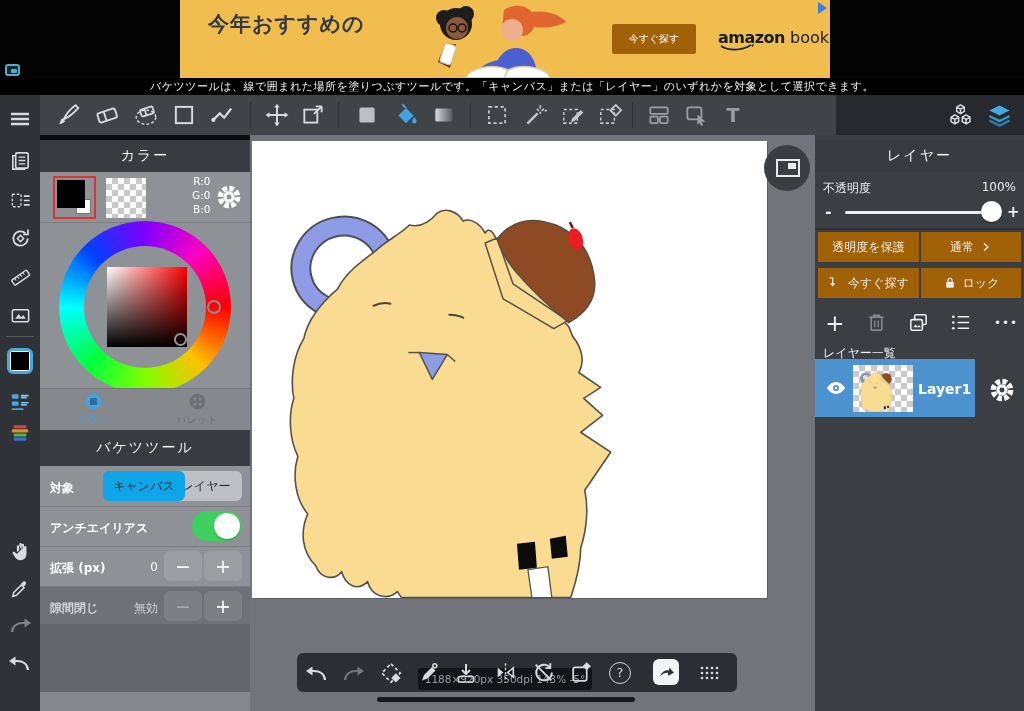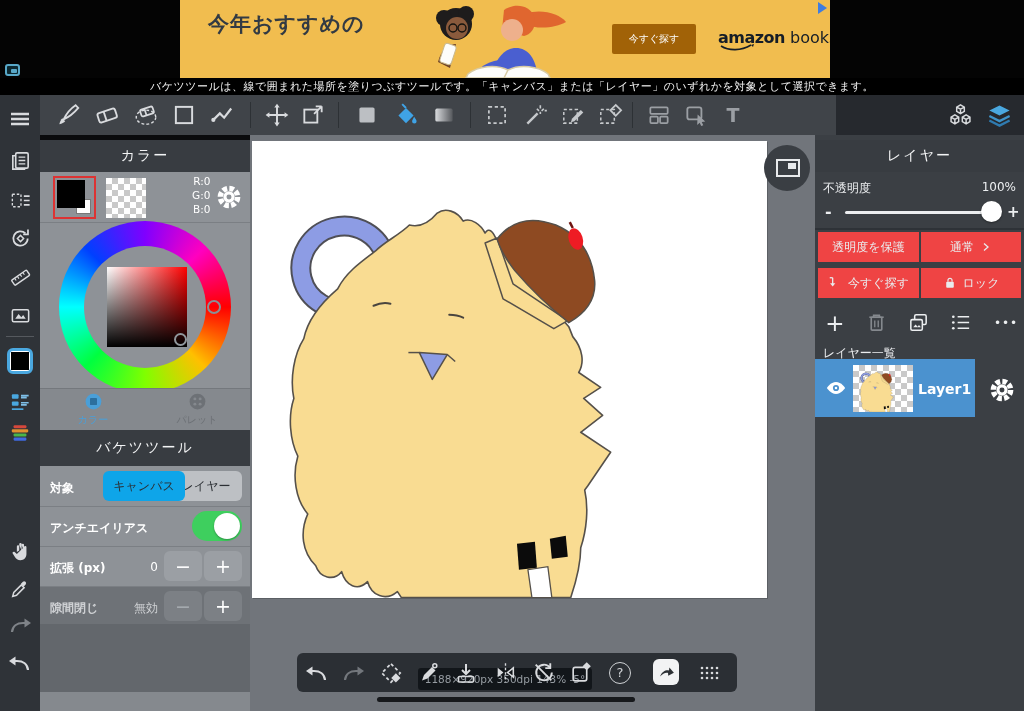--- a/index.html
+++ b/index.html
@@ -77,21 +77,21 @@
   .bottombar { position:absolute; left:47px; top:518px; width:440px; height:39px; background:#2b2f34; border-radius:6px; }
   .bbtn { position:absolute; top:3px; width:32px; height:33px; display:flex; align-items:center; justify-content:center; z-index:3; }
   .btooltip { position:absolute; left:121px; top:15px; width:174px; height:22px; background:rgba(14,17,21,.82);
     border-radius:3px; color:#969ca2; font-size:10.5px; line-height:22px; text-align:center; z-index:2; white-space:nowrap; }
   .homebar { position:absolute; left:127px; top:562px; width:258px; height:5px; border-radius:3px; background:#17191c; }
   .helpc { width:22px; height:22px; border:1.6px solid #cfd2d5; border-radius:50%; color:#cfd2d5; font-size:13px; display:flex; align-items:center; justify-content:center; }
   .snapbtn { position:absolute; left:356px; top:6px; width:26px; height:26px; background:#f2f3f4; border-radius:6px; display:flex; align-items:center; justify-content:center; }
 
   
   .rpanel { left:815px; top:135px; width:209px; height:576px; background:#3b3f44; }
-  .rp-btn { position:absolute; height:30px; background:#ef4444; color:#e9ebed; font-size:12px;
+  .rp-btn { position:absolute; height:30px; background:#a16207; color:#e9ebed; font-size:12px;
     display:flex; align-items:center; justify-content:center; gap:6px; }
   .rp-div { position:absolute; left:0; width:209px; height:2px; background:#2e3237; }
   .slider-track { position:absolute; left:30px; top:76px; width:156px; height:3px; border-radius:2px; background:#eceef0; }
   .slider-knob { position:absolute; left:166px; top:66px; width:21px; height:21px; border-radius:50%; background:#fff; box-shadow:0 1px 2px rgba(0,0,0,.4); }
   .layer-row { position:absolute; left:0; top:224px; width:160px; height:58px; background:#4b92cf; }
   .layer-name { position:absolute; left:103px; top:22px; font-size:14px; font-weight:bold; color:#fff; }
   .thumb { position:absolute; left:38px; top:6px; width:60px; height:47px; }
   .rlabel { position:absolute; font-size:12px; color:#eceef0; }
 </style>
 </head>

